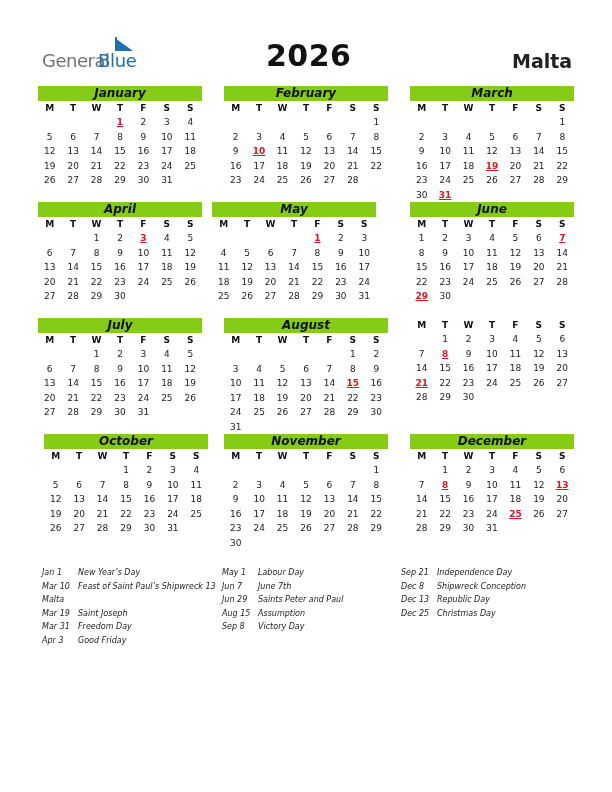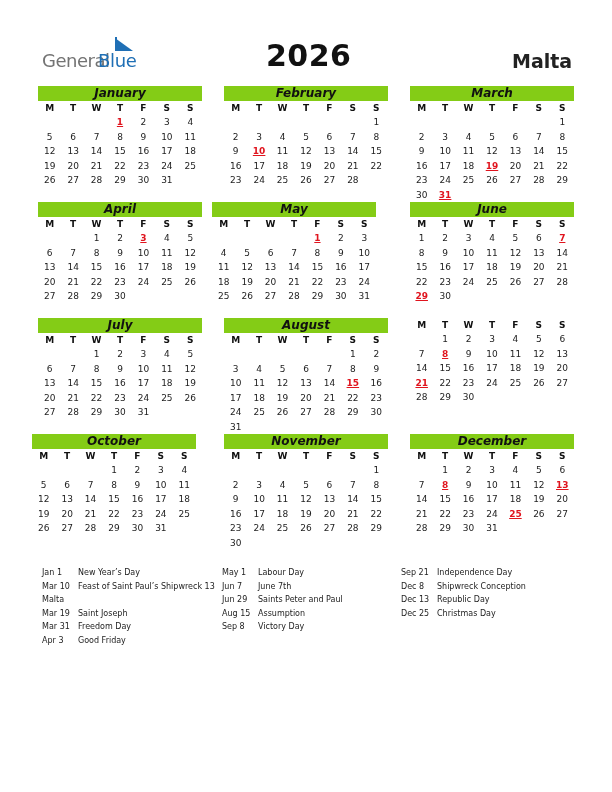--- a/index.html
+++ b/index.html
@@ -16,21 +16,21 @@
 
   .month { position:absolute; width:164px; }
   .mhead { height:15px; background:#84cc16; text-align:center; font-size:12px;
            font-weight:bold; font-style:italic; line-height:15px; color:#111; }
   .dow, .week { display:grid; grid-template-columns:repeat(7, 1fr); }
   .dow span { text-align:center; font-size:9px; font-weight:bold; height:14px; line-height:14px; color:#111; }
   .week span { text-align:center; font-size:9px; height:14.5px; line-height:14.5px; color:#222; }
   .week span.hol { color:#e0141e; font-weight:bold; text-decoration:underline; }
 
   .hols { position:absolute; top:566px; font-size:8px; color:#222; }
-  .hrow { height:13.5px; line-height:13.5px; white-space:nowrap; }
+  .hrow { height:13.5px; line-height:13.5px; white-space:nowrap;font-style:italic; }
   .hrow .d { display:inline-block; width:36px; }
 </style>
 </head>
 <body>
 
 <div class="logo">
   <span class="g">General</span>
   <span class="tri2"></span>
   <span class="tri"></span>
   <span class="b">Blue</span>
@@ -562,21 +562,21 @@
       <div class="week">
         <span class="">28</span>
         <span class="">29</span>
         <span class="">30</span>
         <span class=""></span>
         <span class=""></span>
         <span class=""></span>
         <span class=""></span>
       </div>
     </div>
-    <div class="month" style="left: 32px; top: 434px;">
+    <div class="month" style="left: 44px; top: 434px;">
       <div class="mhead">October</div>
       <div class="dow">
         <span>M</span>
         <span>T</span>
         <span>W</span>
         <span>T</span>
         <span>F</span>
         <span>S</span>
         <span>S</span>
       </div>

